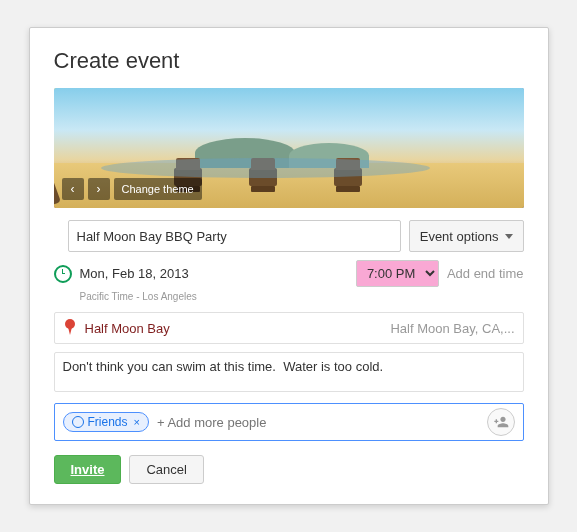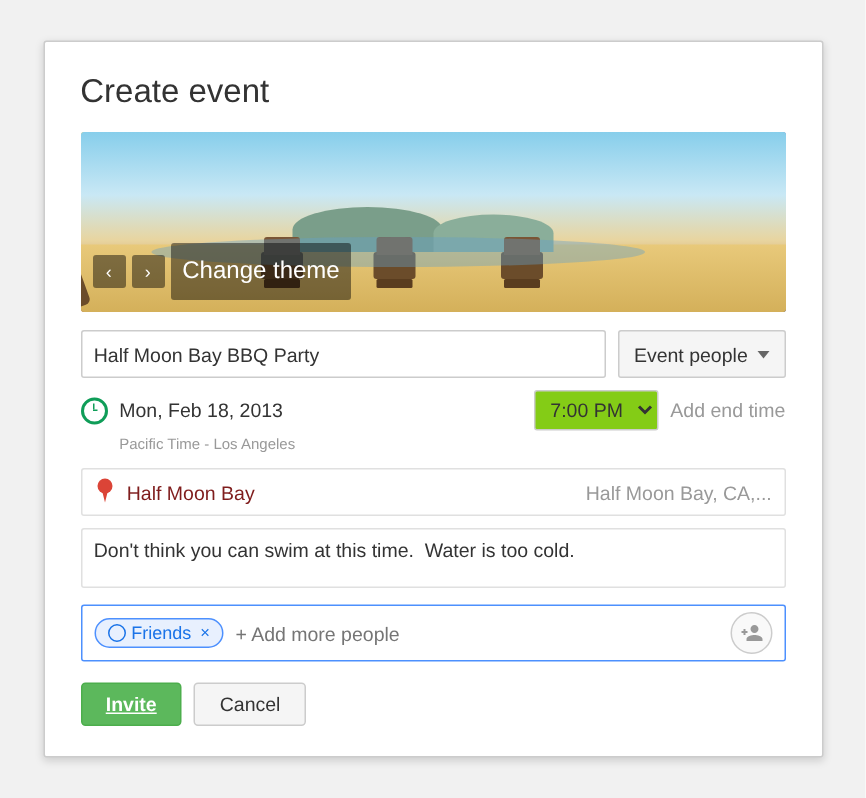--- a/index.html
+++ b/index.html
@@ -169,31 +169,32 @@
       font-size: 12px;
       display: flex;
       align-items: center;
       justify-content: center;
     }
     .change-theme-btn {
       background: rgba(0,0,0,0.45);
       border: none;
       border-radius: 2px;
       color: #fff;
-      font-size: 16px;
+      font-size: 11px;
       padding: 3px 8px;
       cursor: pointer;
-      height: 38px;
+      height: 22px;
     }
     
     .form-row {
       display: flex;
       align-items: center;
       gap: 8px;
       margin-bottom: 8px;
+      margin-left: 14px;
     }
     .event-title-input {
       flex: 1;
       height: 32px;
       border: 1px solid #ccc;
       border-radius: 2px;
       padding: 0 8px;
       font-size: 13px;
       color: #333;
       outline: none;
@@ -252,21 +253,21 @@
       font-size: 13px;
       color: #333;
       flex: 1;
     }
     .time-select {
       border: 1px solid #ccc;
       border-radius: 2px;
       padding: 4px 6px;
       font-size: 13px;
       color: #333;
-      background: #84cc16;
+      background: #f9a8d4;
       cursor: pointer;
       appearance: auto;
     }
     .add-end-time {
       font-size: 13px;
       color: #999;
       cursor: pointer;
       white-space: nowrap;
     }
     .timezone-text {
@@ -459,21 +460,21 @@
       <button class="nav-btn">‹</button>
       <button class="nav-btn">›</button>
       <button class="change-theme-btn">Change theme</button>
     </div>
   </div>
 
   
   <div class="form-row">
     <input class="event-title-input" type="text" value="Half Moon Bay BBQ Party" placeholder="Event title" style="">
     <button class="event-options-btn">
-      <span>Event people</span>
+      <span>Event options</span>
       <span class="arrow-down"></span>
     </button>
   </div>
 
   
   <div class="date-row">
     <div class="clock-icon"></div>
     <span class="date-text">Mon, Feb 18, 2013</span>
     <select class="time-select">
       <option>7:00 PM</option>

